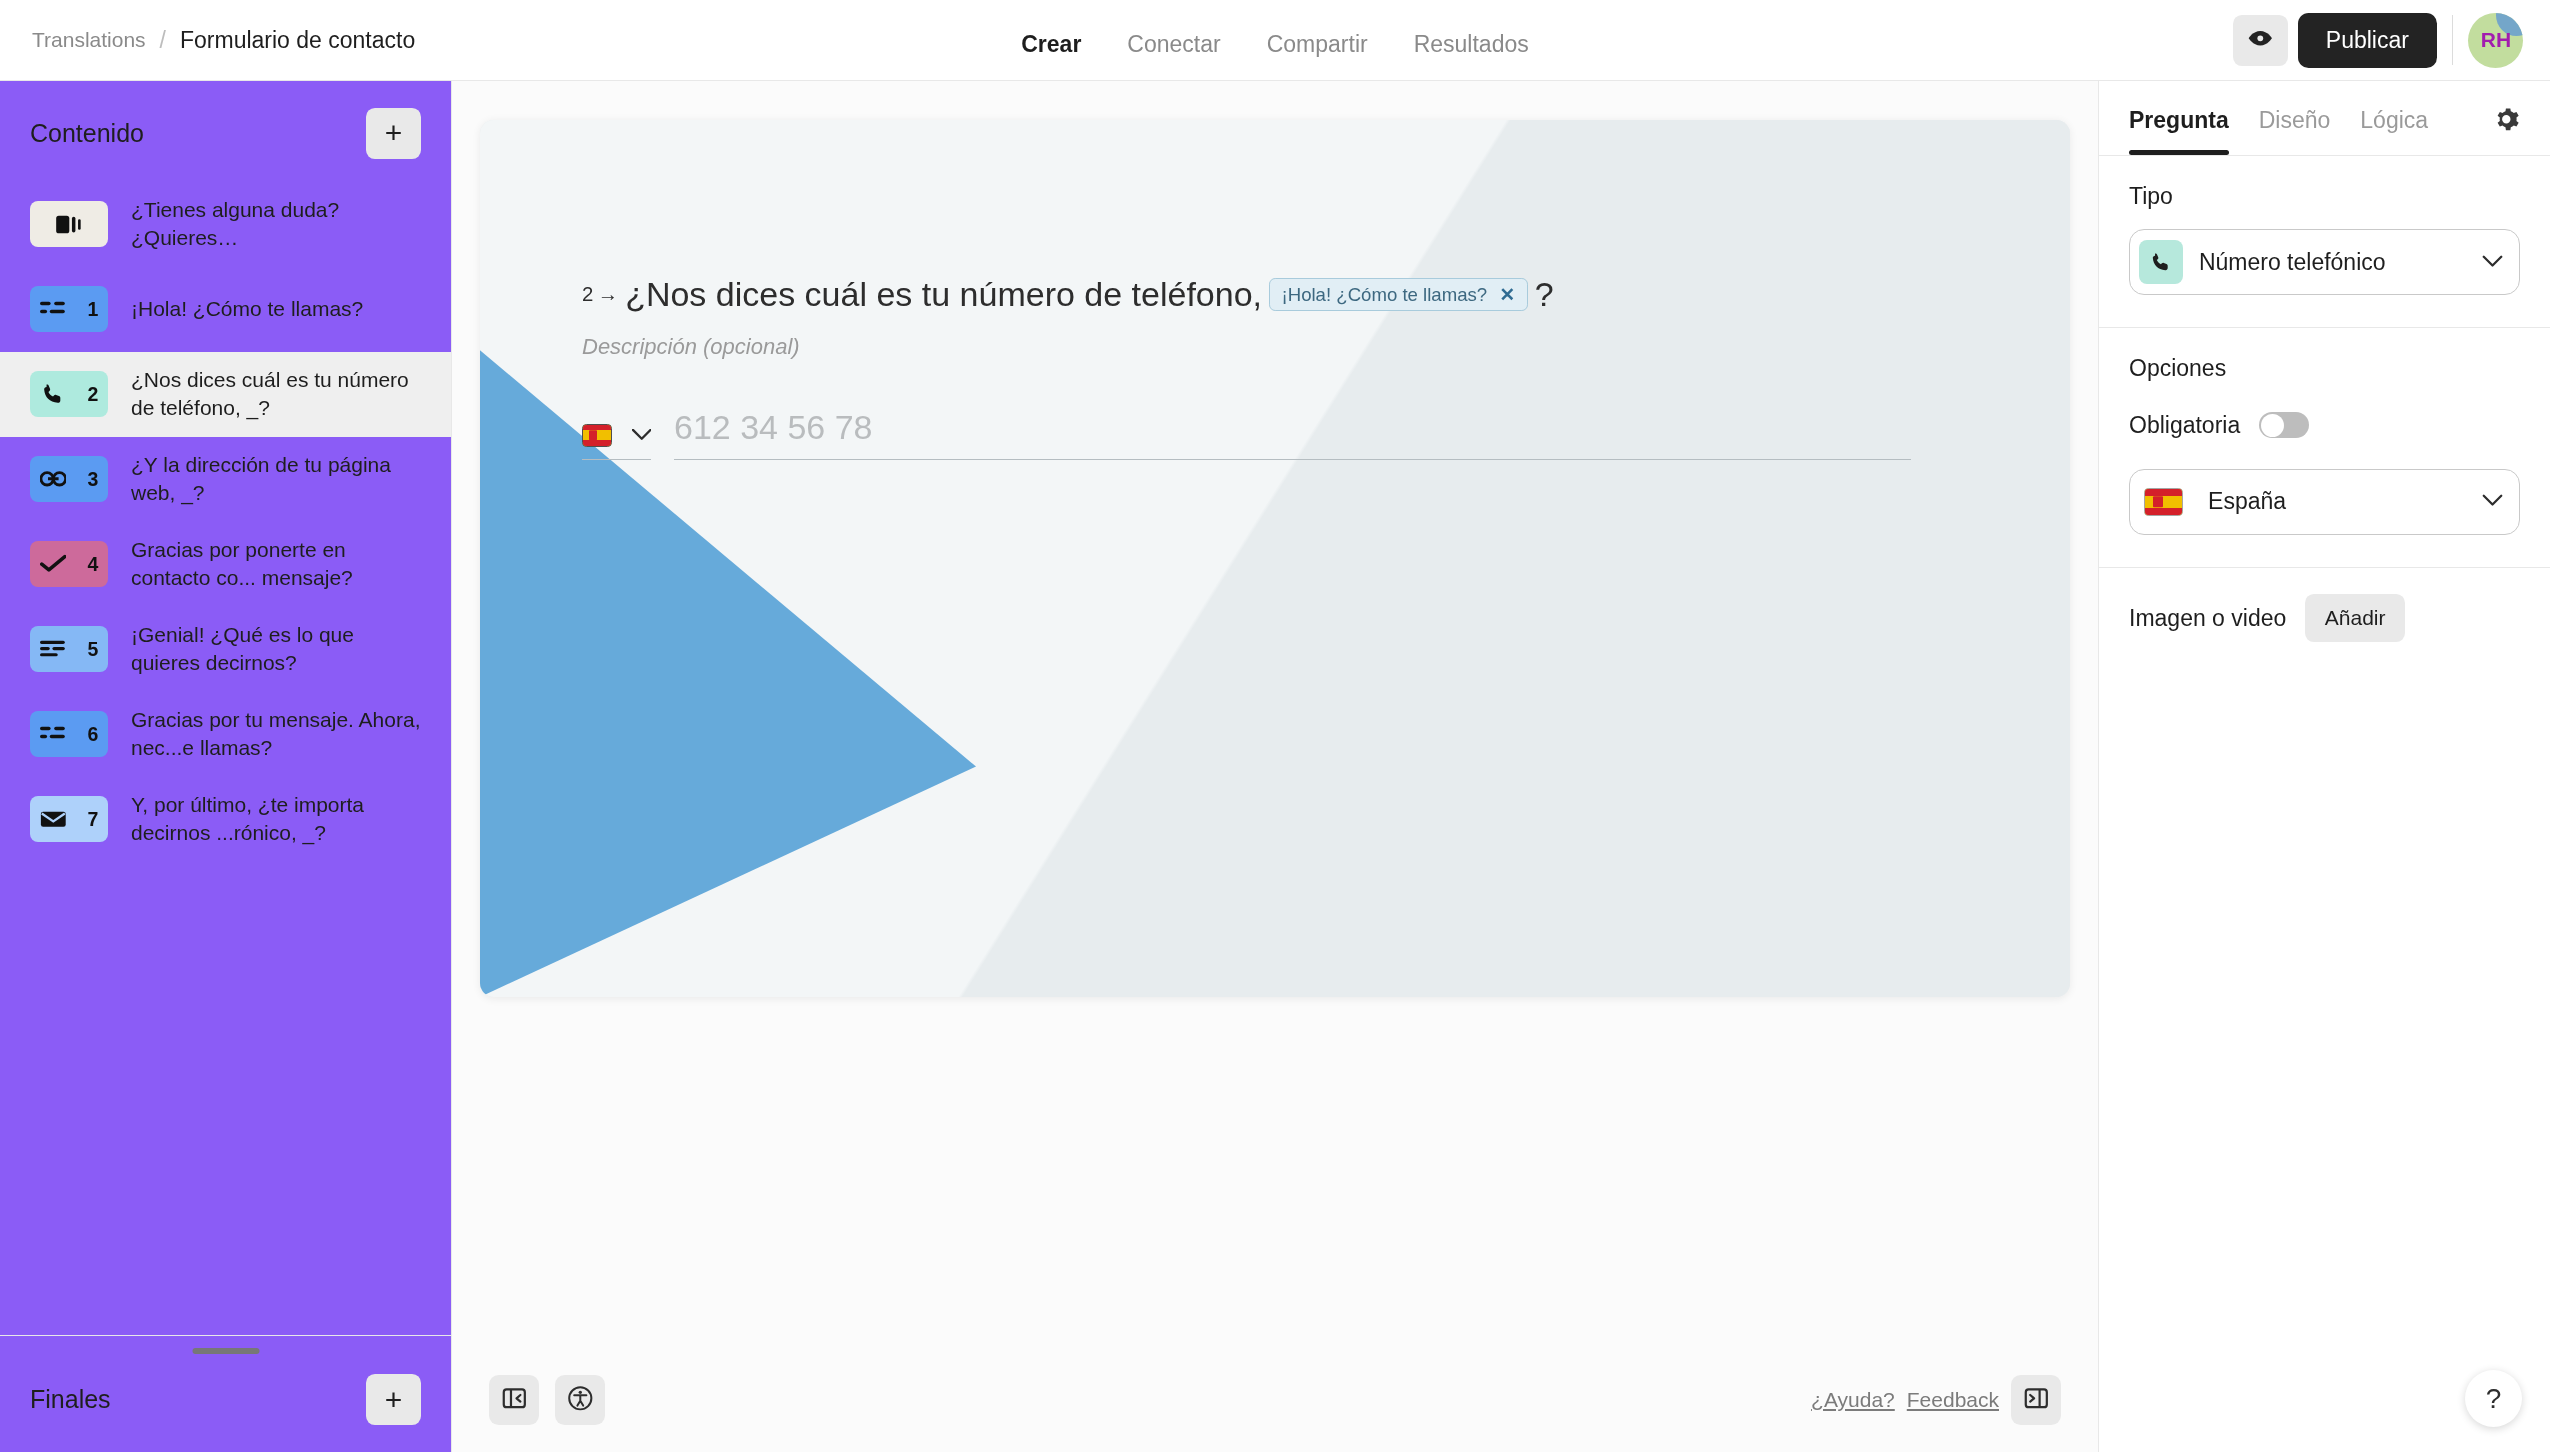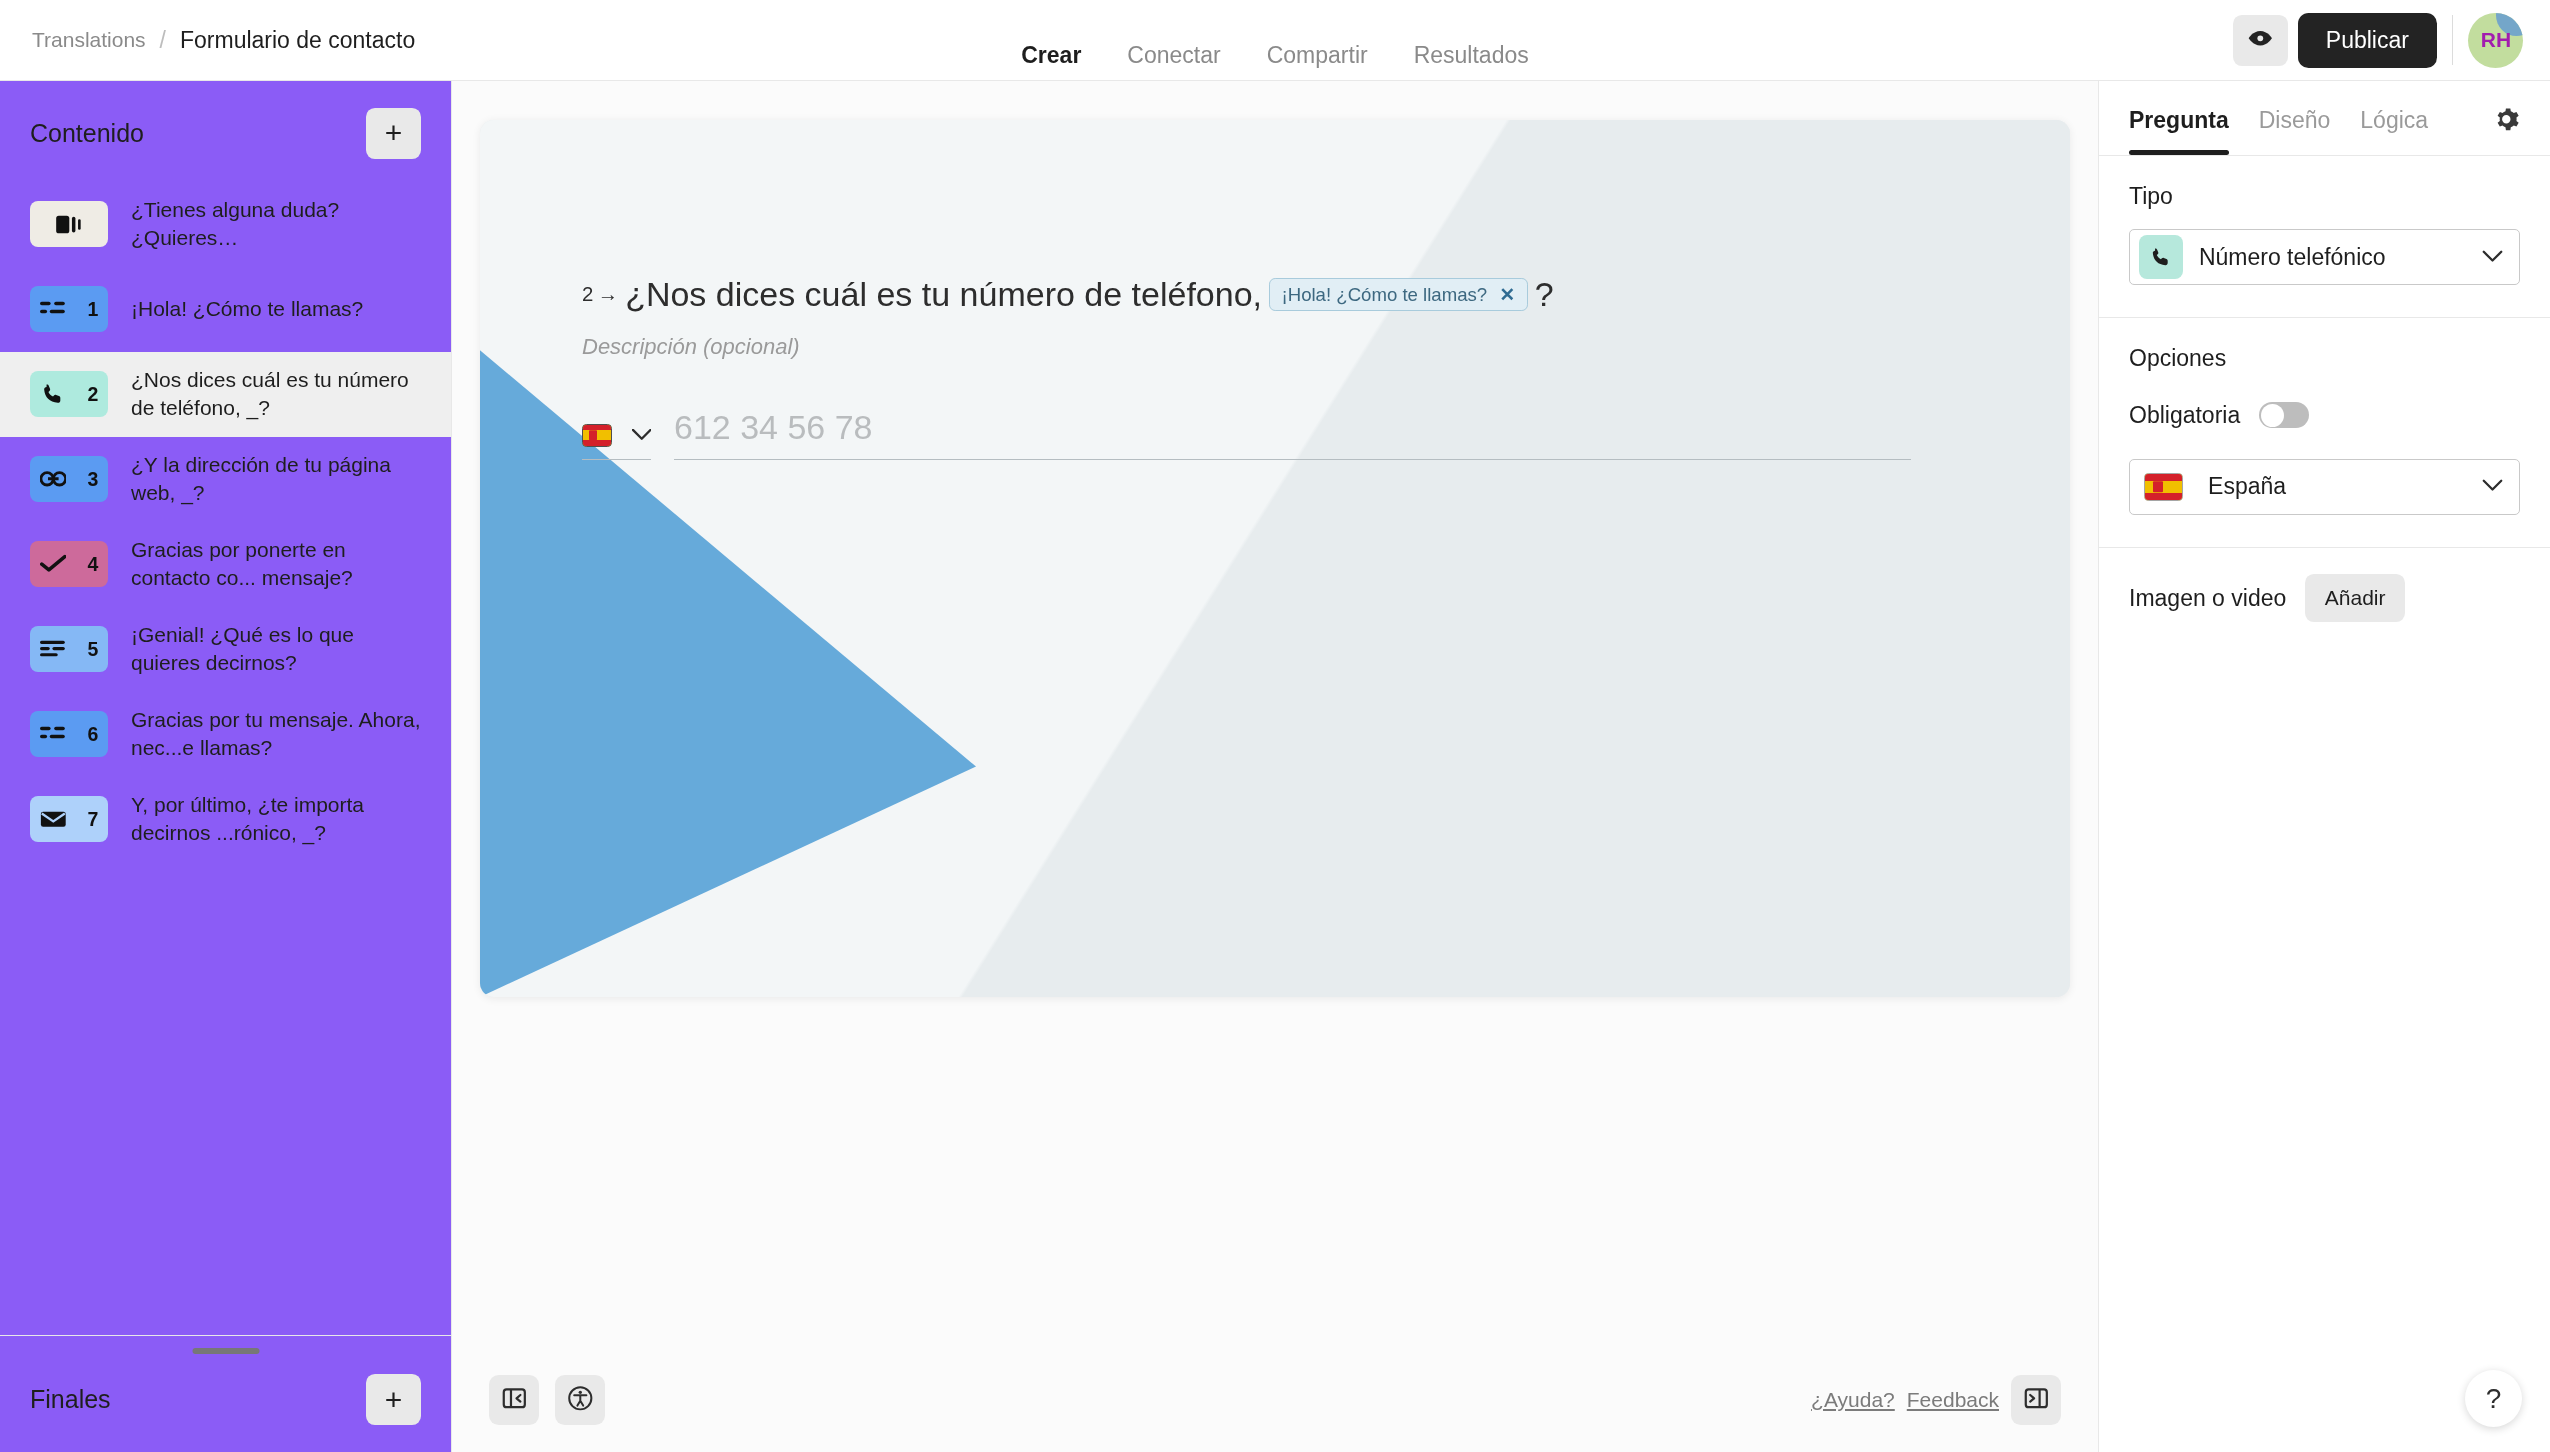--- a/index.html
+++ b/index.html
@@ -19,21 +19,21 @@
     display: flex; align-items: center;
     position: relative; background: #fff;
   }
   .breadcrumb { display: flex; align-items: center; padding-left: 32px; gap: 14px; }
   .bc-link { font-size: 21px; color: #8a8a8a; }
   .bc-sep  { font-size: 23px; color: #bdbdbd; }
   .bc-cur  { font-size: 23px; color: #1e1e1e; }
 
   .nav-tabs {
     position: absolute; left: 50%; transform: translateX(-50%);
-    top: 15px; height: 81px; display: flex; align-items: center; gap: 46px;
+    top: 4px; height: 81px; display: flex; align-items: center; gap: 46px;
   }
   .nav-tab {
     font-size: 23px; color: #8a8a8a; height: 81px;
     display: flex; align-items: center; position: relative; cursor: pointer;
   }
   .nav-tab.active { color: #1e1e1e; font-weight: bold; }
   .nav-tab.active::after {
     content: ""; position: absolute; left: 0; right: 0; bottom: 0;
     height: 4.4px; background: #1e1e1e; border-radius: 2.7px;
   }
@@ -206,22 +206,22 @@
   }
   .rp-tab.active { color: #1e1e1e; font-weight: bold; }
   .rp-tab.active::after {
     content: ""; position: absolute; left: 0; right: 0; bottom: -0.9px;
     height: 4.4px; background: #1e1e1e; border-radius: 2.7px;
   }
   .rp-gear { margin-left: auto; padding-bottom: 19.5px; cursor: pointer; }
   .rp-section { padding: 26.6px 30px 0 30px; }
   .rp-label { font-size: 23px; color: #1e1e1e; }
   .select-box {
-    margin-top: 19.5px; height: 56px; border: 0.9px solid #c9c9c9;
-    border-radius: 5px; display: flex; align-items: center;
+    margin-top: 19.5px; height: 66px; border: 0.9px solid #c9c9c9;
+    border-radius: 15px; display: flex; align-items: center;
     padding: 0 16px 0 8.9px; gap: 16px; cursor: pointer; background: #fff;
   }
   .sel-icon {
     width: 44px; height: 44px; border-radius: 8px; background: #b6e8dc;
     display: flex; align-items: center; justify-content: center; flex: 0 0 auto;
   }
   .sel-flag {
     width: 39px; height: 28px; border-radius: 4.4px; overflow: hidden;
     border: 0.9px solid #a5a5a5; position: relative; flex: 0 0 auto;
     background: #f1bf00; margin-left: 5.3px;

